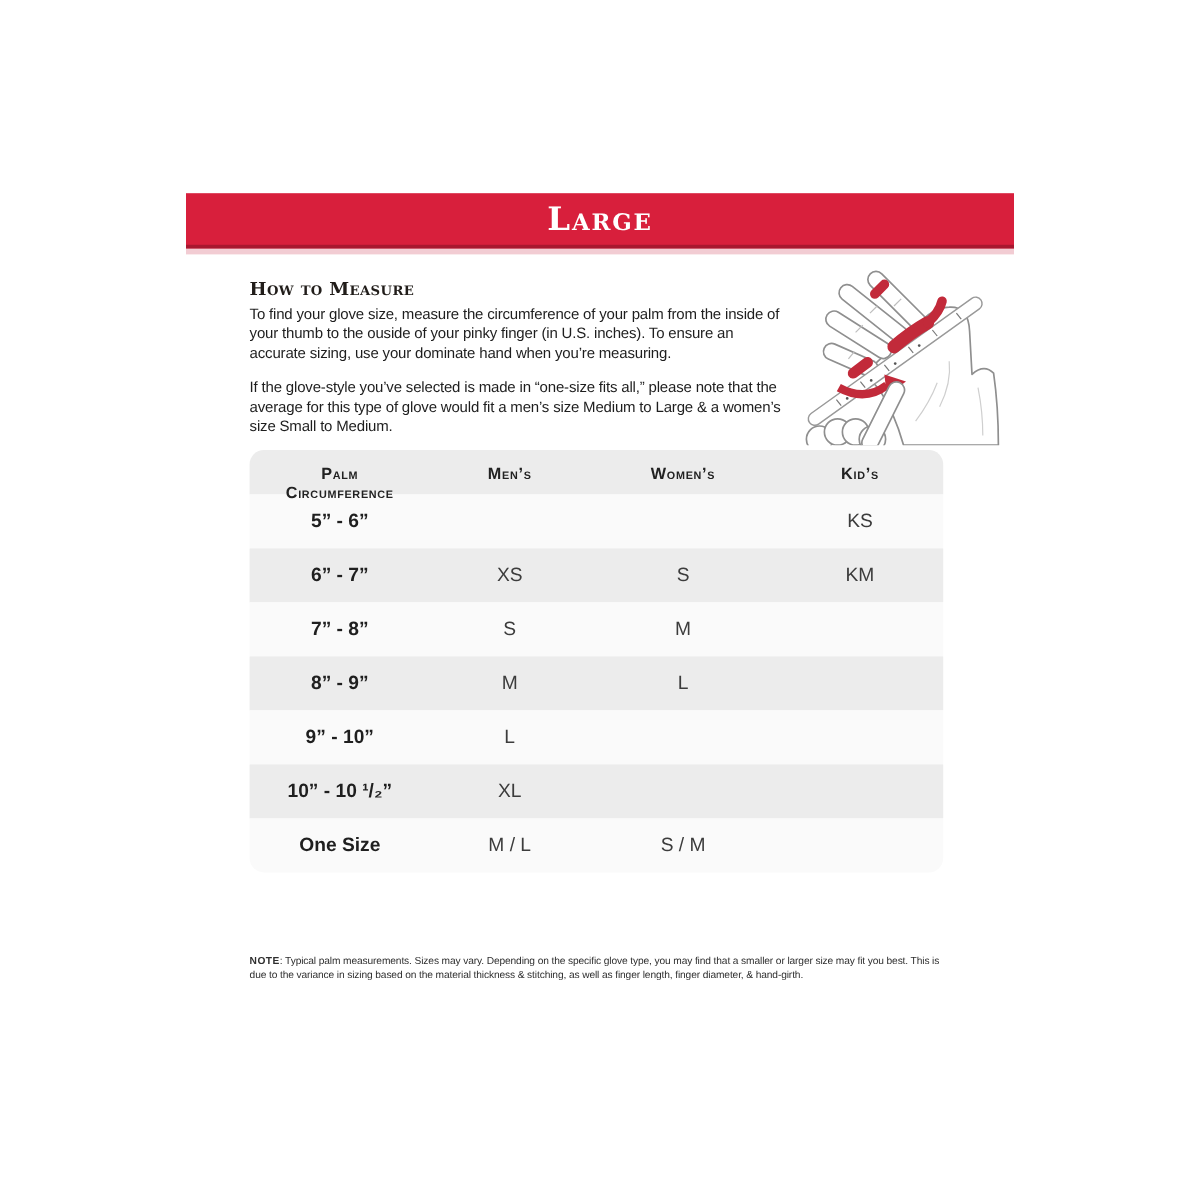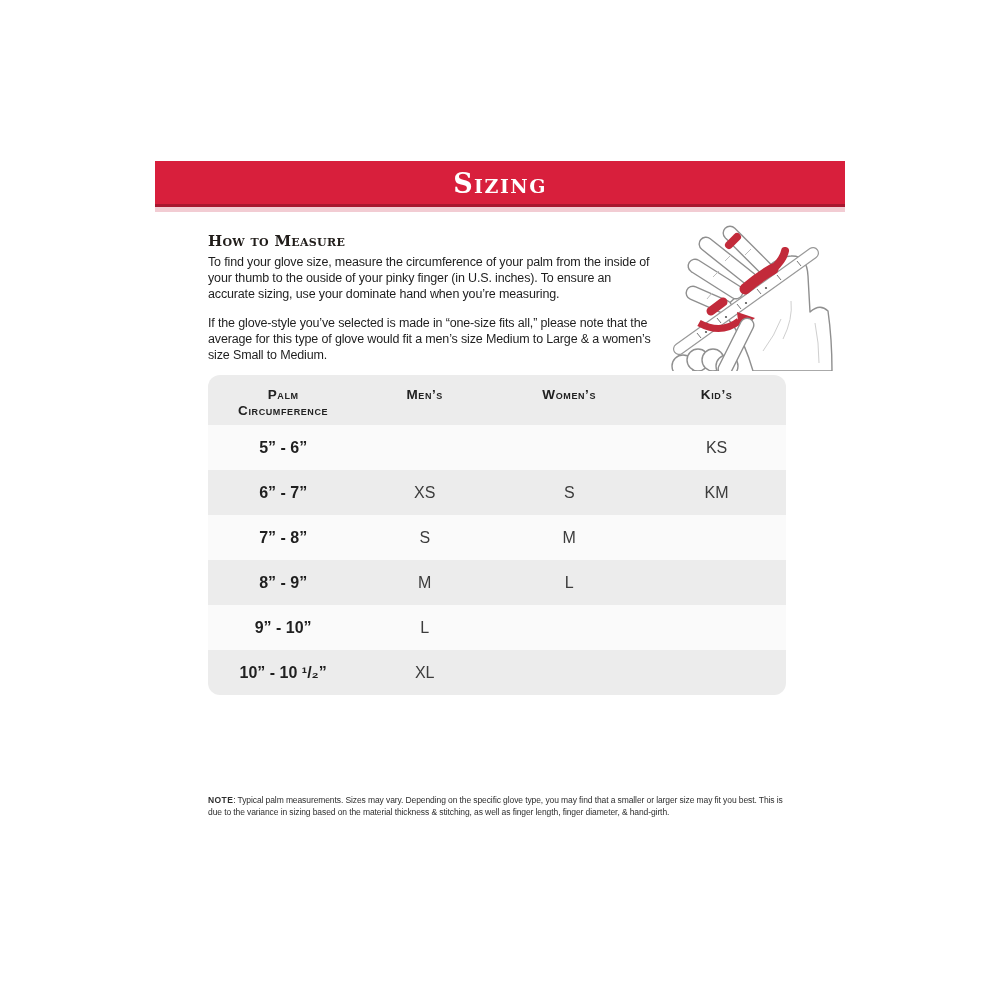--- a/index.html
+++ b/index.html
@@ -22,21 +22,21 @@
             margin-bottom:4px; }
   .howto p { font-size:12.5px; line-height:16px; color:#1e1e1e; letter-spacing:-0.15px; }
   .howto p + p { margin-top:13px; }
 
   
   .illus { position:absolute; left:633px; top:219px; width:210px; height:152px; }
 
   
   .sizetable { position:absolute; left:208px; top:375px; width:578px; }
   .t-row { display:grid; grid-template-columns:26% 23% 27% 24%; }
-  .t-head { background:#ececec; height:50px; border-radius:12px 12px 0 0;
+  .t-head { background:#ececec; height:37px; border-radius:12px 12px 0 0;
             padding-top:12px; }
   .t-head .cell { text-align:center; font-variant:small-caps; font-weight:bold;
             font-size:13.5px; letter-spacing:.6px; color:#222; line-height:16px; }
   .t-head .cell span { display:block; max-width:118px; margin:0 auto; }
   .t-body .t-row { height:45px; align-items:center; }
   .t-body .t-row:nth-child(odd)  { background:#fafafa; }
   .t-body .t-row:nth-child(even) { background:#ececec; }
   .t-body .t-row:last-child { border-radius:0 0 12px 12px; }
   .t-body .cell { text-align:center; font-size:16px; color:#3c3c3c; }
   .t-body .cell.palm { font-weight:bold; font-size:16px; color:#1f1f1f; }
@@ -45,21 +45,21 @@
   .note { position:absolute; left:208px; top:795px; width:582px;
           font-size:8.5px; line-height:11.5px; color:#2e2e2e; letter-spacing:-0.1px; }
   .note b { font-weight:bold; letter-spacing:.4px; }
 </style>
 </head>
 <body>
 
 <div class="page">
 
   <div class="banner">
-    <div class="title">Sizing</div>
+    <div class="title">Large</div>
   </div>
 
   <div class="howto">
     <h2>How to Measure</h2>
     <p>To find your glove size, measure the circumference of your palm from the inside of your thumb to the ouside of your pinky finger (in U.S. inches). To ensure an accurate sizing, use your dominate hand when you’re measuring.</p>
     <p>If the glove-style you’ve selected is made in “one-size fits all,” please note that the average for this type of glove would fit a men’s size Medium to Large &amp; a women’s size Small to Medium.</p>
   </div>
 
   <svg class="illus" viewBox="0 0 210 152">
 
@@ -179,20 +179,26 @@
         <div class="cell">L</div>
         <div class="cell"></div>
         <div class="cell"></div>
       </div>
       <div class="t-row">
         <div class="cell palm">10” - 10 ¹/₂”</div>
         <div class="cell">XL</div>
         <div class="cell"></div>
         <div class="cell"></div>
       </div>
+      <div class="t-row">
+        <div class="cell palm">One Size</div>
+        <div class="cell">M / L</div>
+        <div class="cell">S / M</div>
+        <div class="cell"></div>
+      </div>
     </div>
   </div>
 
   <div class="note">
     <b>NOTE</b><span>: Typical palm measurements. Sizes may vary. Depending on the specific glove type, you may find that a smaller or larger size may fit you best. This is due to the variance in sizing based on the material thickness &amp; stitching, as well as finger length, finger diameter, &amp; hand-girth.</span>
   </div>
 
 </div>
 
 </body></html>

